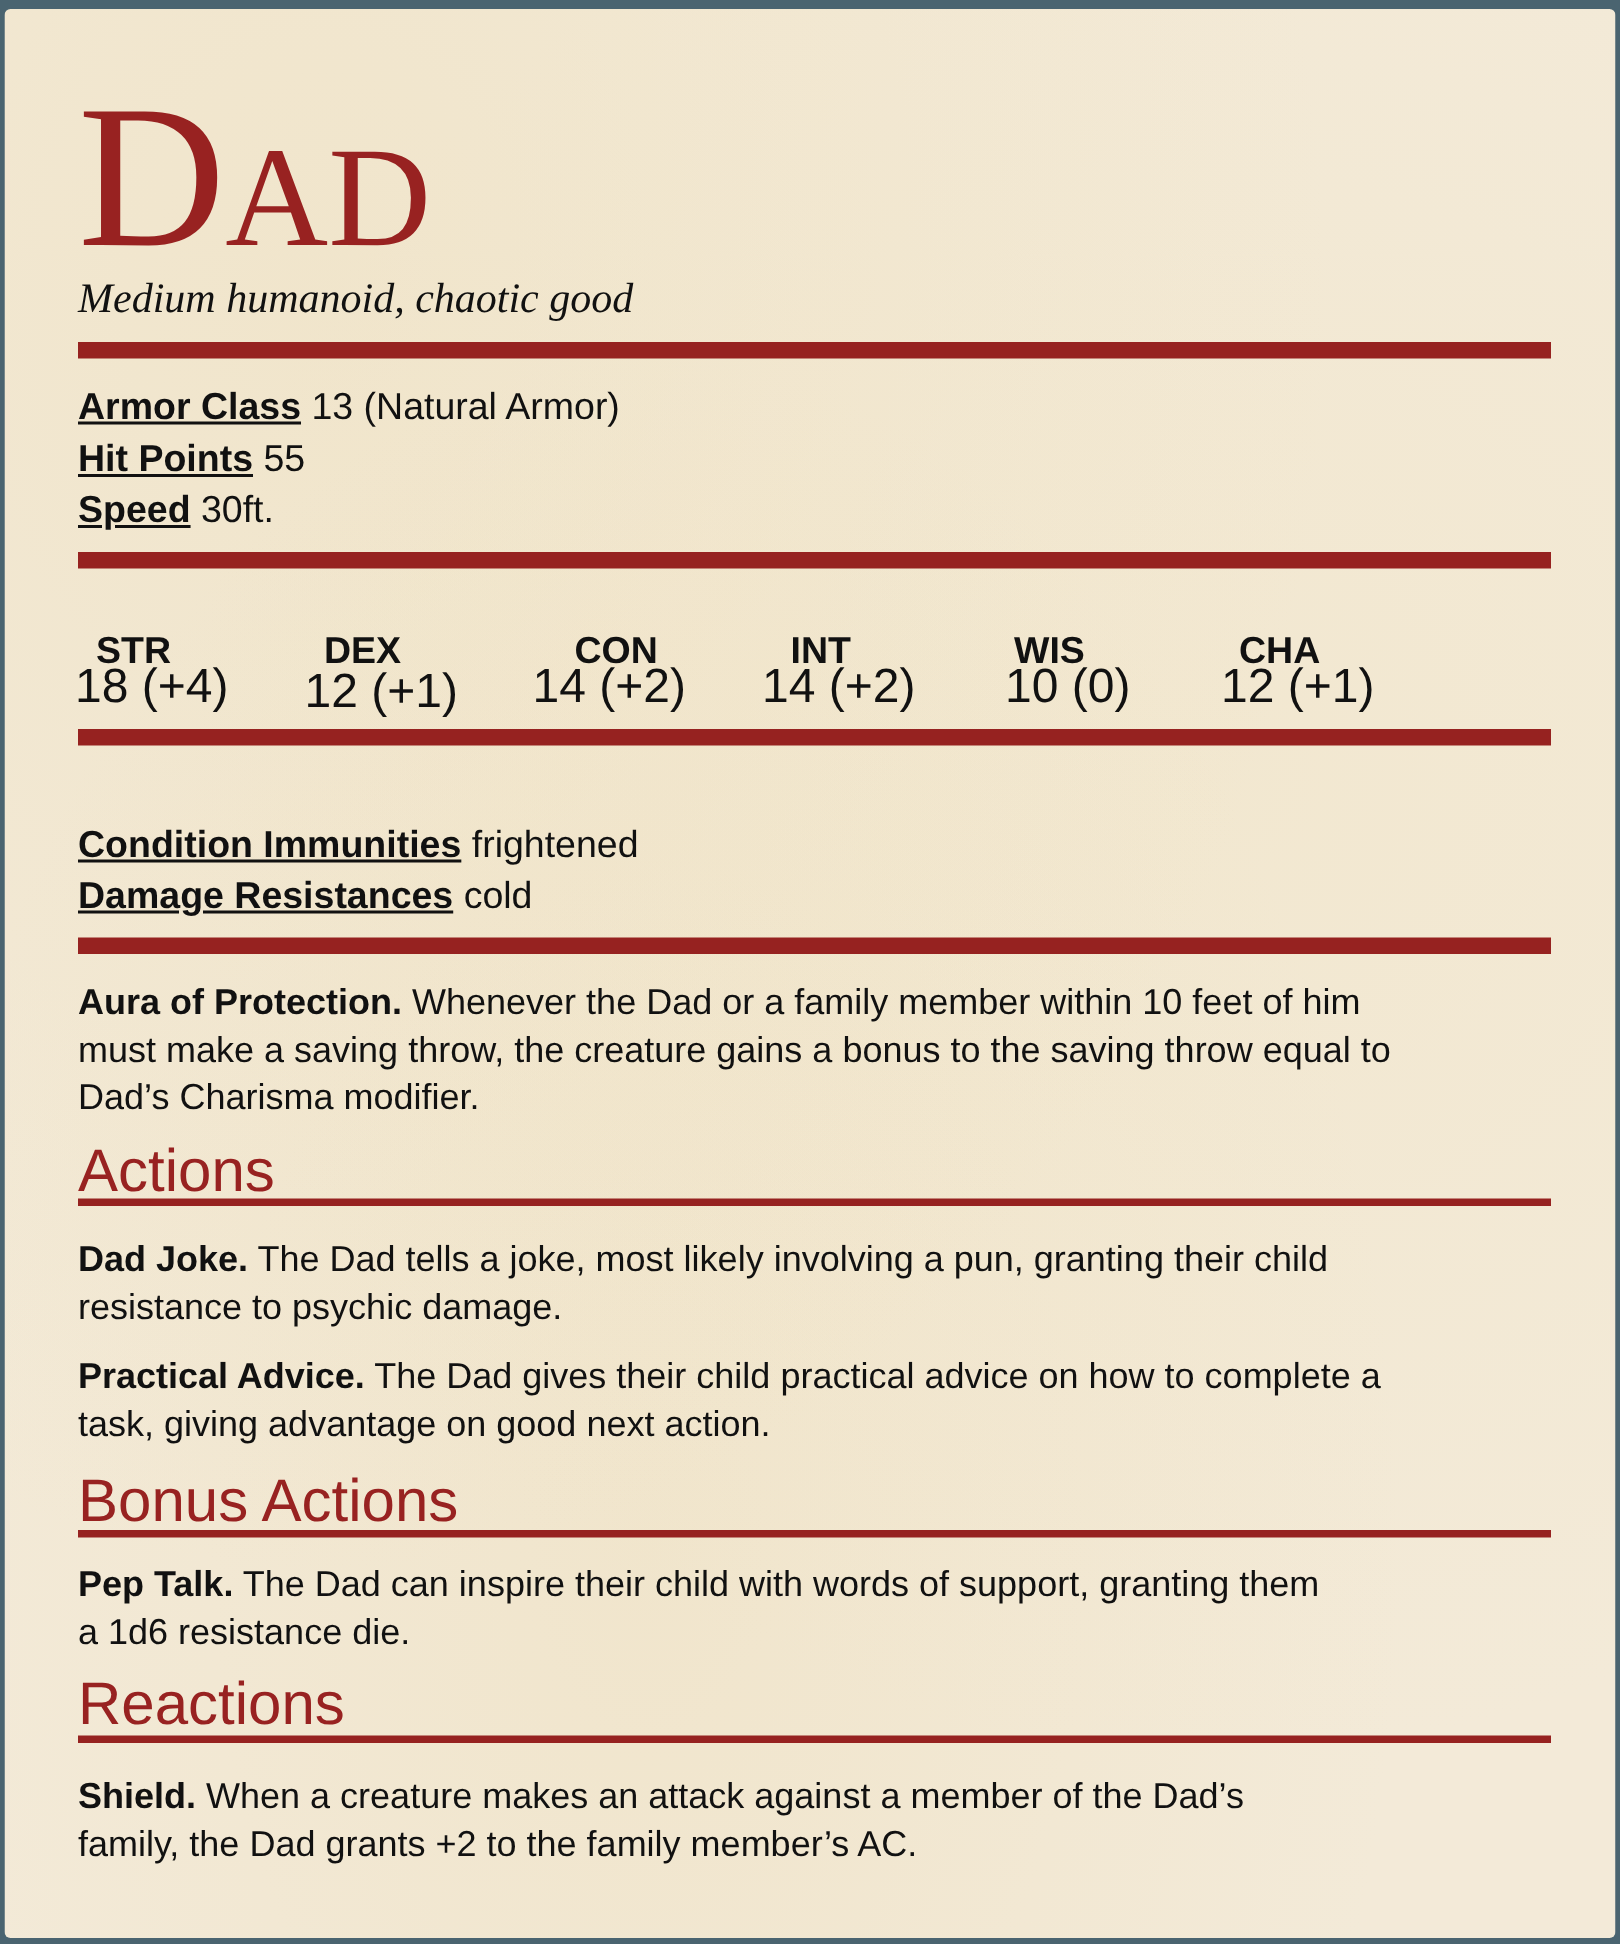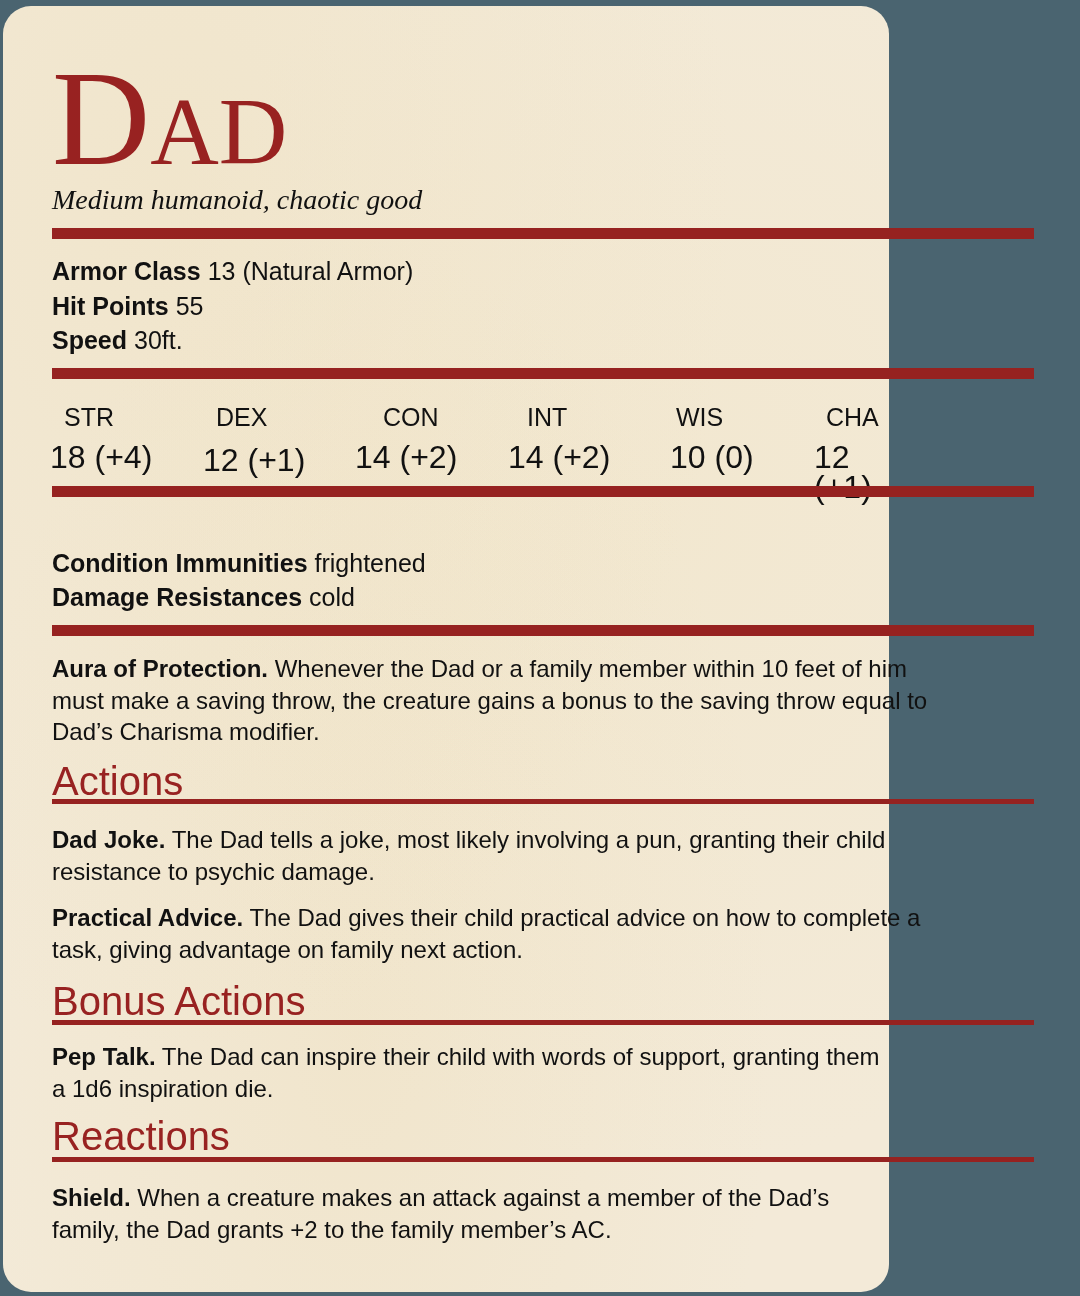--- a/index.html
+++ b/index.html
@@ -7,22 +7,22 @@
     width: 1080px; height: 1296px;
     background: #4a6470;
     position: relative;
     overflow: hidden;
     font-family: "Liberation Sans", sans-serif;
     color: #111;
   }
   .card {
     position: absolute;
     left: 3px; top: 6px;
-    width: 886px; height: 1286px;
-    border-radius: 28px;
+    width: 1074px; height: 1286px;
+    border-radius: 4px;
     background:
       radial-gradient(ellipse at 20% 15%, rgba(236,220,180,0.35), transparent 55%),
       radial-gradient(ellipse at 75% 40%, rgba(240,226,190,0.30), transparent 60%),
       radial-gradient(ellipse at 40% 80%, rgba(236,220,182,0.35), transparent 55%),
       #f3ead8;
   }
   .abs { position: absolute; white-space: nowrap; font-family: Liberation Serif, serif; }
   .title {
     left: 49px; top: 44px;
     font-family: "Liberation Serif", serif;
@@ -51,26 +51,27 @@
     width: 982px;
     height: 5px;
     background: #962220;
   }
   .line {
     position: absolute;
     left: 49px;
     font-size: 25px;
     line-height: 34px;
   }
-  .line b { font-weight: bold; }
+  .line b { font-weight: bold; text-decoration: underline; }
   .stat-label {
     position: absolute;
     font-size: 25px;
-    font-weight: normal;
+    font-weight: bold;
     line-height: 30px;
+    margin-top: 17px;
   }
   .stat-value {
     position: absolute;
     font-size: 32px;
     line-height: 30px;
   }
   .para {
     position: absolute;
     left: 49px;
     width: 975px;
@@ -157,30 +158,30 @@
 
   <div class="para" style="top:818px;">
     <b>Dad Joke.</b>
     <span>The Dad tells a joke, most likely involving a pun, granting their child</span><br>
     <span>resistance to psychic damage.</span>
   </div>
 
   <div class="para" style="top:896px;">
     <b>Practical Advice.</b>
     <span>The Dad gives their child practical advice on how to complete a</span><br>
-    <span>task, giving advantage on family next action.</span>
+    <span>task, giving advantage on good next action.</span>
   </div>
 
   <div class="section" style="top:975px;">Bonus Actions</div>
   <div class="thinbar" style="top:1014px;"></div>
 
   <div class="para" style="top:1035px;">
     <b>Pep Talk.</b>
     <span>The Dad can inspire their child with words of support, granting them</span><br>
-    <span>a 1d6 inspiration die.</span>
+    <span>a 1d6 resistance die.</span>
   </div>
 
   <div class="section" style="top:1110px;">Reactions</div>
   <div class="thinbar" style="top:1151px;"></div>
 
   <div class="para" style="top:1176px;">
     <b>Shield.</b>
     <span>When a creature makes an attack against a member of the Dad’s</span><br>
     <span>family, the Dad grants +2 to the family member’s AC.</span>
   </div>

